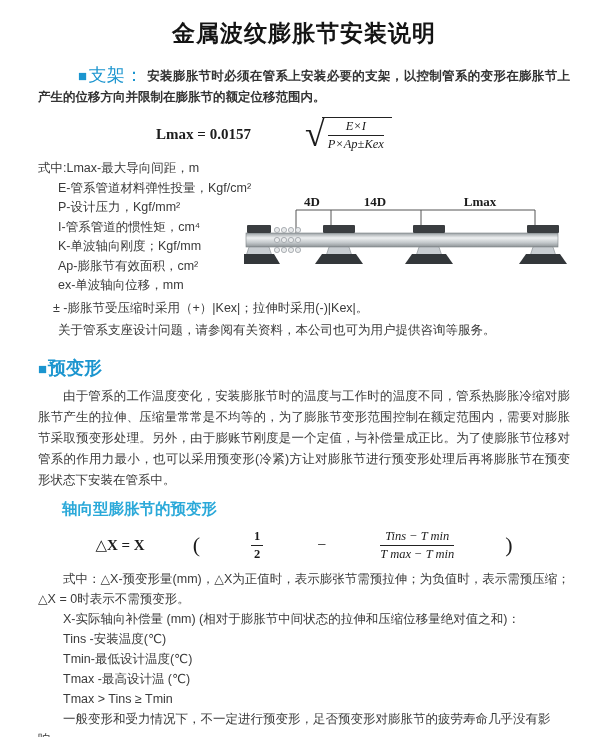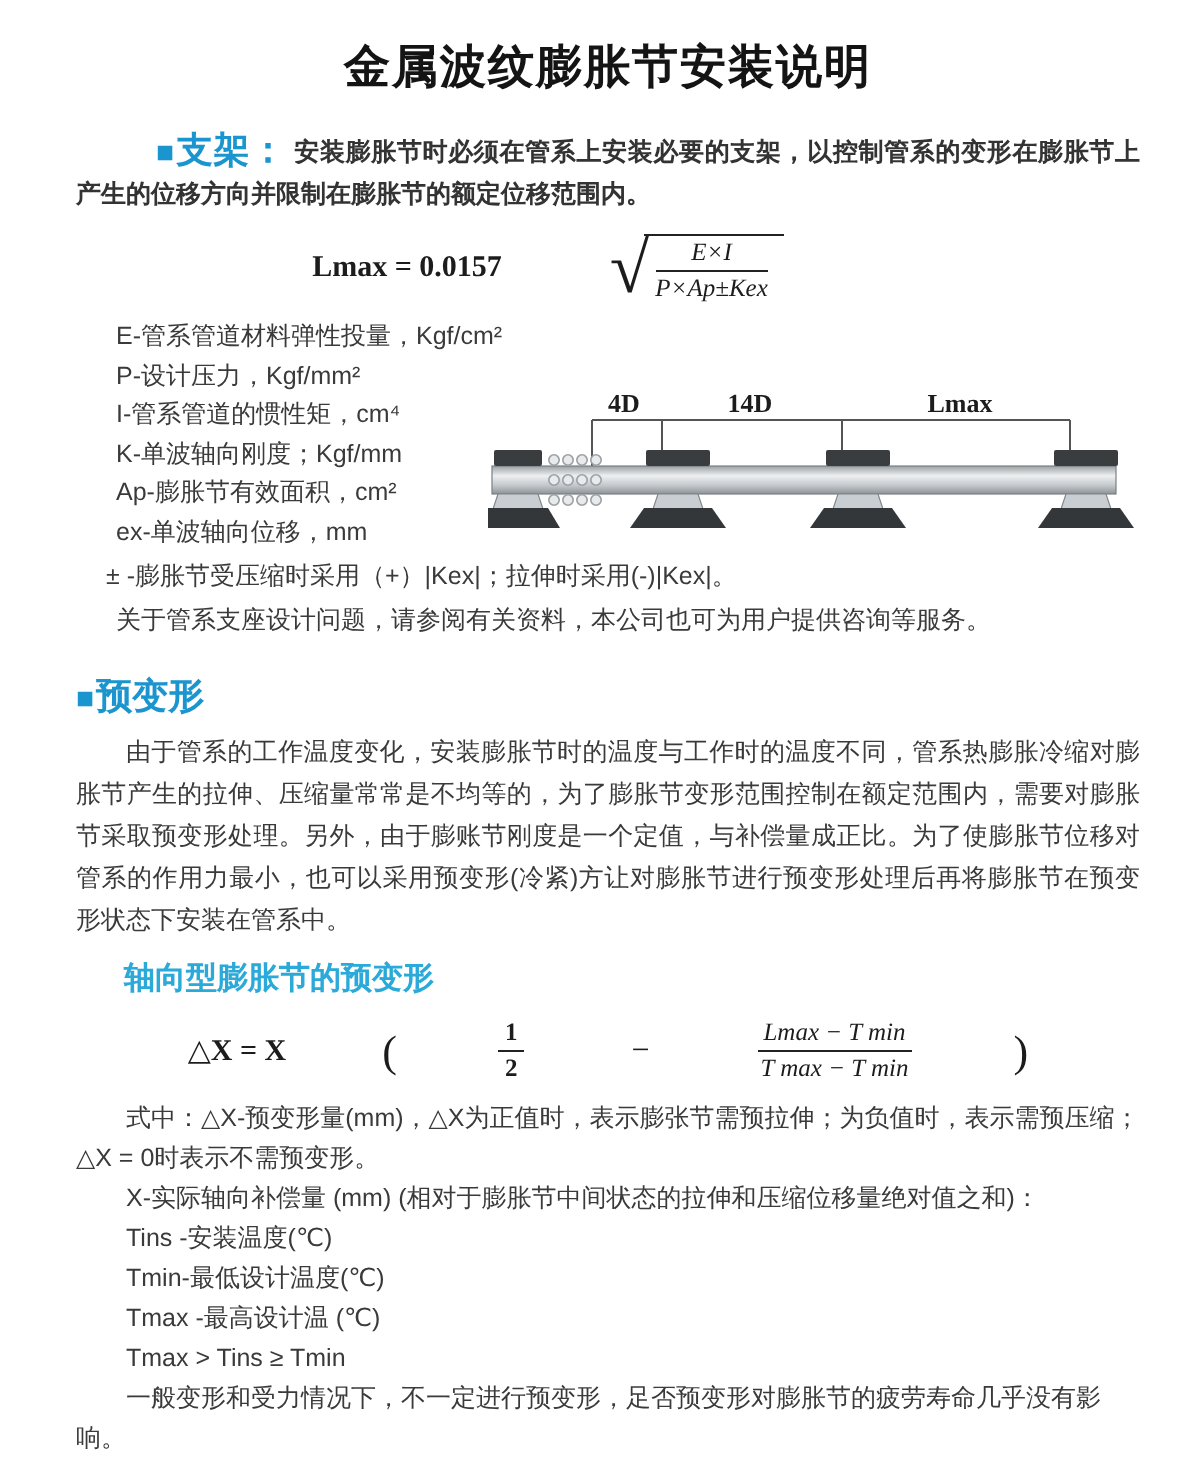--- a/index.html
+++ b/index.html
@@ -26,21 +26,21 @@
     margin:0;
     font-size:12.5px;
     line-height:21px;
     text-align:justify;
     text-indent:2em;
   }
   .support-lead{margin:0;font-size:12.5px;line-height:21px;text-align:justify;text-indent:3.2em;}
   .sec-header{
     color:#1b95cf;
     font-size:18px;
-    font-weight:bold;
+    font-weight:normal;
     vertical-align:-1px;
   }
   .sec-header .sq{font-size:15px;margin-right:1px;}
   .bold-run{font-weight:bold;color:#333;}
   .h2{
     margin:16px 0 6px;
     font-size:18px;
     font-weight:bold;
     color:#1b95cf;
   }
@@ -102,20 +102,21 @@
     <span class="sqrt">
       <span class="rad">√</span>
       <span class="rootbox">
         <span class="num">E×I</span>
         <span class="den">P×Ap±Kex</span>
       </span>
     </span>
   </div>
 
   <div class="defs">
+    <p class="def-lead">式中:Lmax-最大导向间距，m</p>
     <p class="def-item">E-管系管道材料弹性投量，Kgf/cm²</p>
     <p class="def-item">P-设计压力，Kgf/mm²</p>
     <p class="def-item">I-管系管道的惯性矩，cm⁴</p>
     <p class="def-item">K-单波轴向刚度；Kgf/mm</p>
     <p class="def-item">Ap-膨胀节有效面积，cm²</p>
     <p class="def-item">ex-单波轴向位移，mm</p>
   </div>
   <p class="note-line">± -膨胀节受压缩时采用（+）|Kex|；拉伸时采用(-)|Kex|。</p>
   <p class="note-indent">关于管系支座设计问题，请参阅有关资料，本公司也可为用户提供咨询等服务。</p>
 
@@ -188,21 +189,21 @@
 
   <div class="formula">
     <span class="lhs">△X = X</span>
     <span class="paren">(</span>
     <span class="frac upright">
       <span class="fnum">1</span>
       <span class="fden">2</span>
     </span>
     <span class="op">−</span>
     <span class="frac">
-      <span class="fnum">Lmax − T min</span>
+      <span class="fnum">Tins − T min</span>
       <span class="fden">T max − T min</span>
     </span>
     <span class="paren">)</span>
   </div>
 
   <p class="tline">式中：△X-预变形量(mm)，△X为正值时，表示膨张节需预拉伸；为负值时，表示需预压缩；△X = 0时表示不需预变形。</p>
   <p class="tline">X-实际轴向补偿量 (mm) (相对于膨胀节中间状态的拉伸和压缩位移量绝对值之和)：</p>
   <p class="tline">Tins -安装温度(℃)</p>
   <p class="tline">Tmin-最低设计温度(℃)</p>
   <p class="tline">Tmax -最高设计温 (℃)</p>

